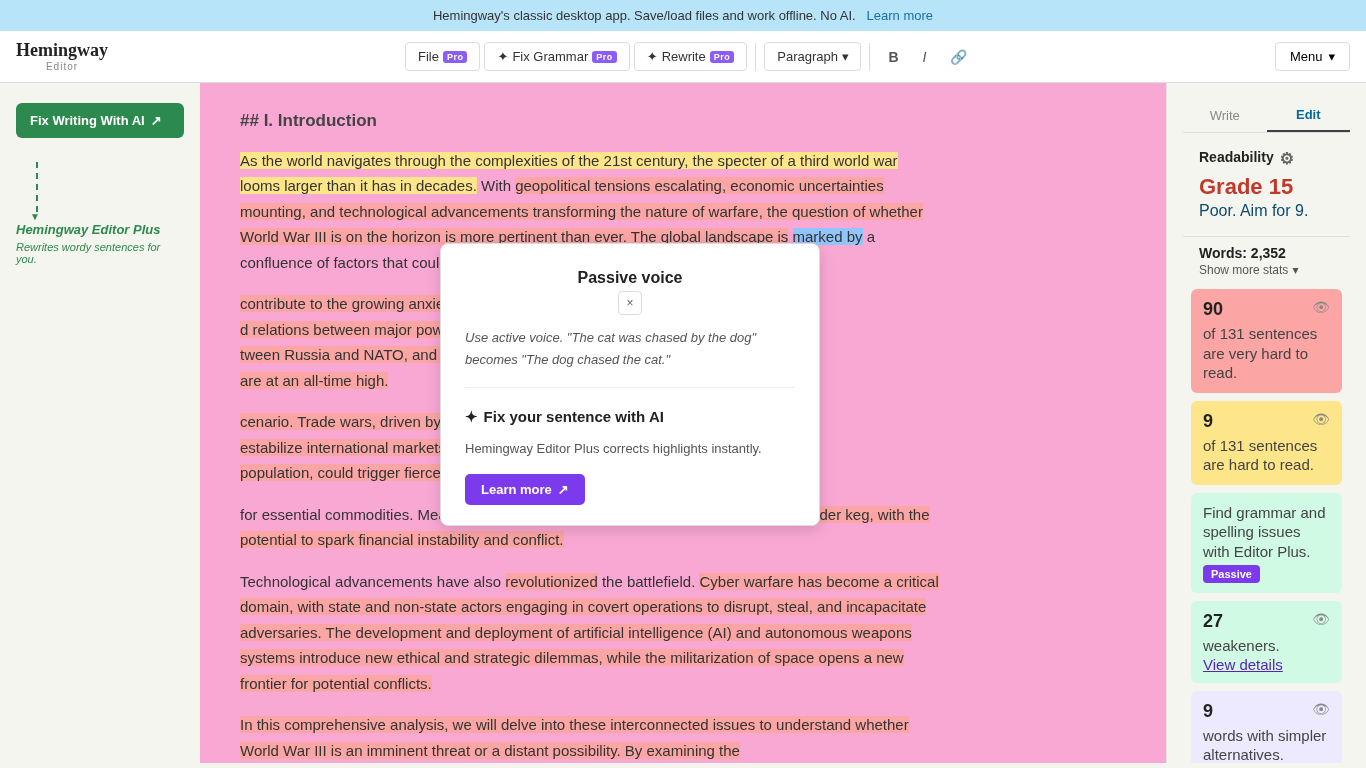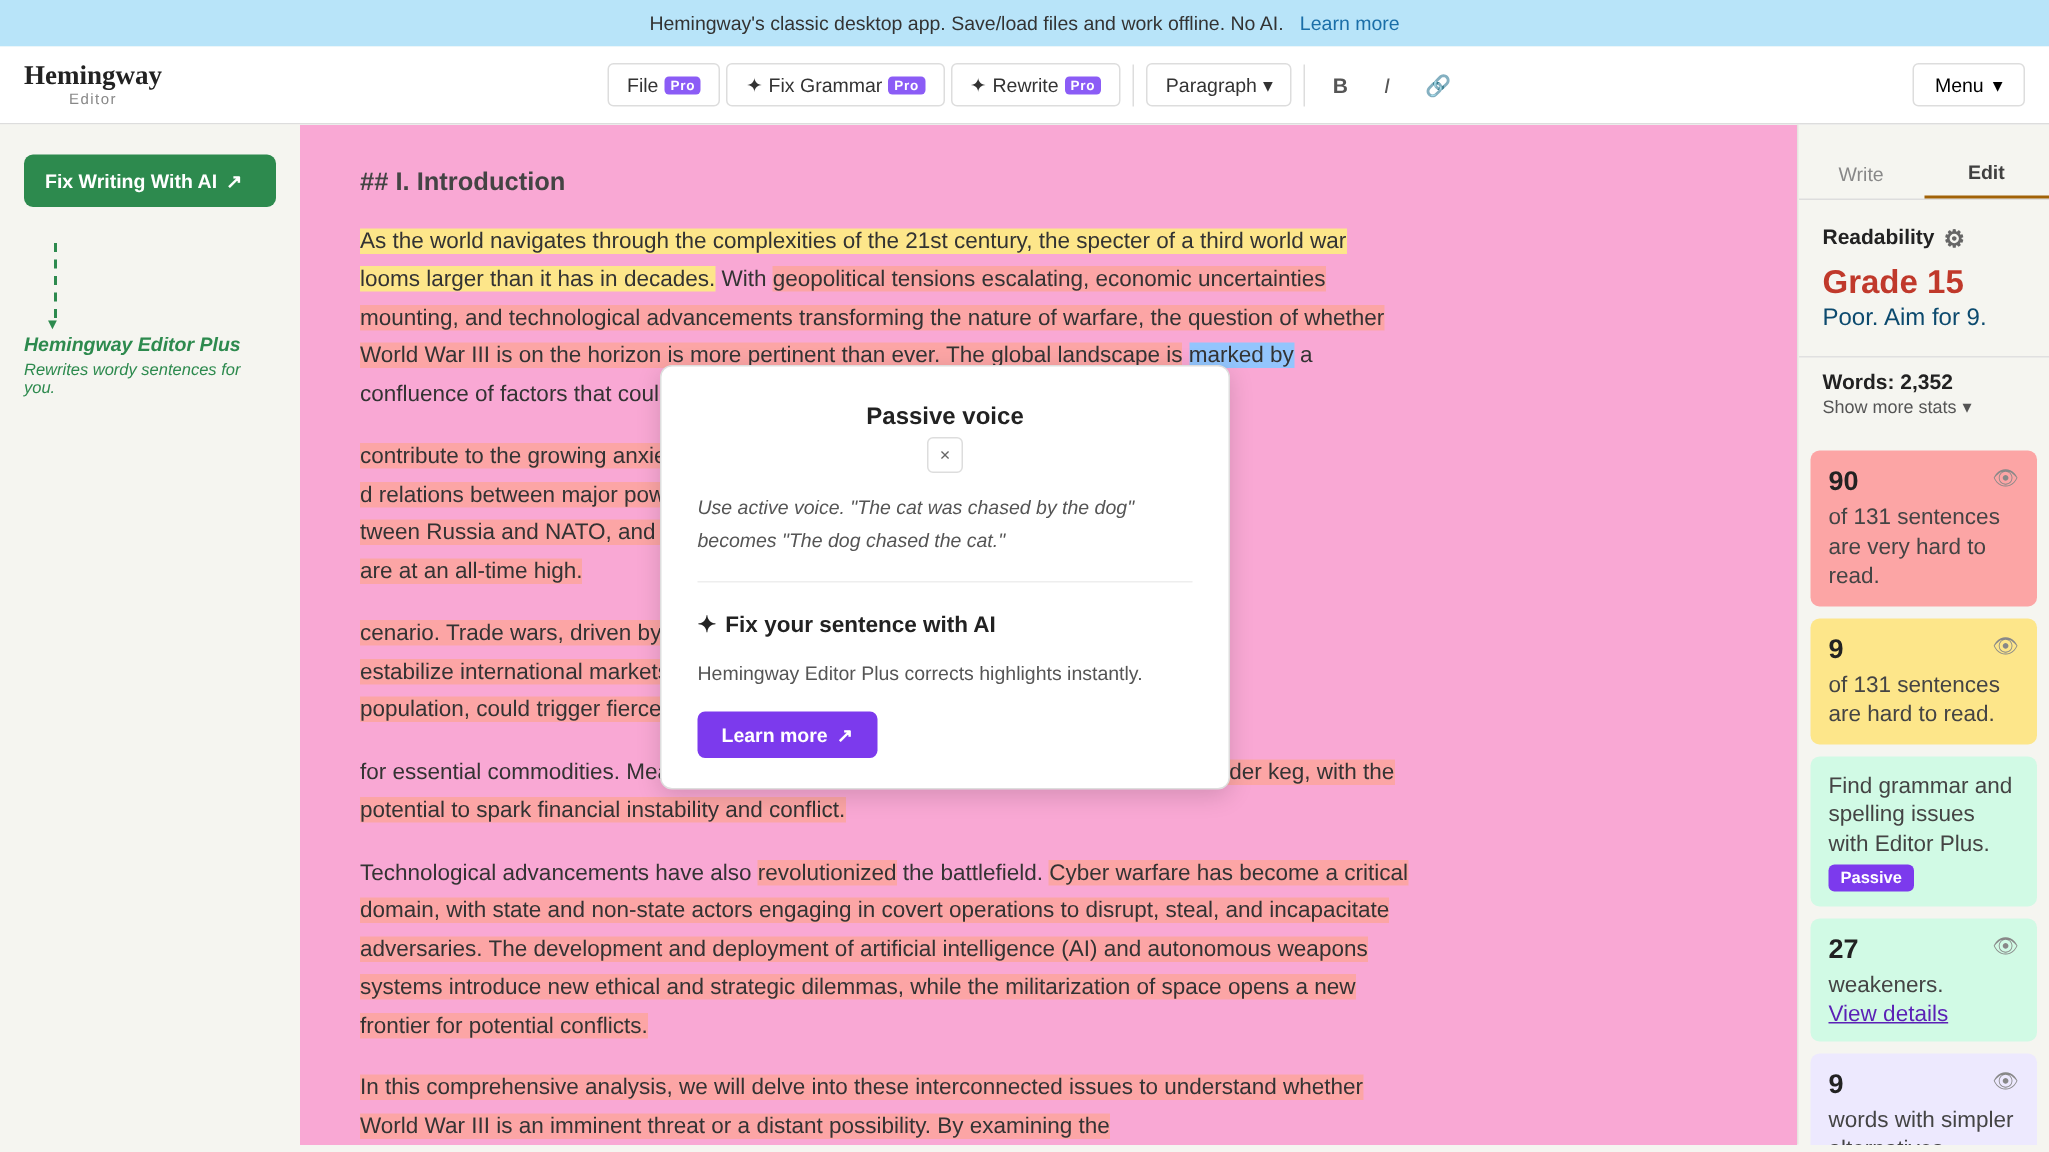--- a/index.html
+++ b/index.html
@@ -248,23 +248,23 @@
       font-size: 13px;
       font-weight: 600;
       cursor: pointer;
       display: flex;
       align-items: center;
       gap: 6px;
     }
 
     
     .right-sidebar {
-      width: 168px;
+      width: 200px;
       background: #f5f5f0;
-      padding: 16px 0;
+      padding: 16px 16px;
       border-left: 1px solid #e5e5e0;
       flex-shrink: 0;
       overflow-y: auto;
     }
 
     .right-tabs {
       display: flex;
       border-bottom: 1px solid #ddd;
       margin-bottom: 16px;
     }
@@ -273,34 +273,34 @@
       flex: 1;
       text-align: center;
       padding: 8px;
       font-size: 13px;
       cursor: pointer;
       color: #888;
       background: none;
       border: none;
     }
     .right-tab.active {
-      color: #404040;
+      color: #0369a1;
       font-weight: 600;
-      border-bottom: 2px solid #a16207;
+      border-bottom: 2px solid #404040;
     }
 
     .readability-section { padding: 0 16px; margin-bottom: 16px; }
     .readability-title { font-size: 14px; font-weight: 600; color: #222; display: flex; align-items: flex-start; gap: 6px; margin-bottom: 6px; }
     .readability-grade { font-size: 22px; font-weight: 700; color: #c0392b; margin-bottom: 2px; }
     .readability-sub { font-size: 16px; color: #0c4a6e; margin-bottom: 8px; }
     .readability-divider { height: 1px; background: #e0e0e0; margin: 8px 0; }
 
     .words-section { padding: 0 16px; margin-bottom: 8px; }
     .words-count { font-size: 14px; font-weight: 600; color: #222; margin-bottom: 2px; }
-    .show-more-stats { font-size: 12px; color: #555; cursor: pointer; display: flex; align-items: center; gap: 4px; margin-bottom: 22px; }
+    .show-more-stats { font-size: 12px; color: #555; cursor: pointer; display: flex; align-items: center; gap: 4px; margin-bottom: 12px; }
 
     .stat-card {
       margin: 0 8px 8px 8px;
       border-radius: 6px;
       padding: 10px 12px;
       font-size: 12px;
     }
     .stat-card-red { background: #fca5a5; }
     .stat-card-yellow { background: #fde68a; }
     .stat-card-green { background: #d1fae5; }

